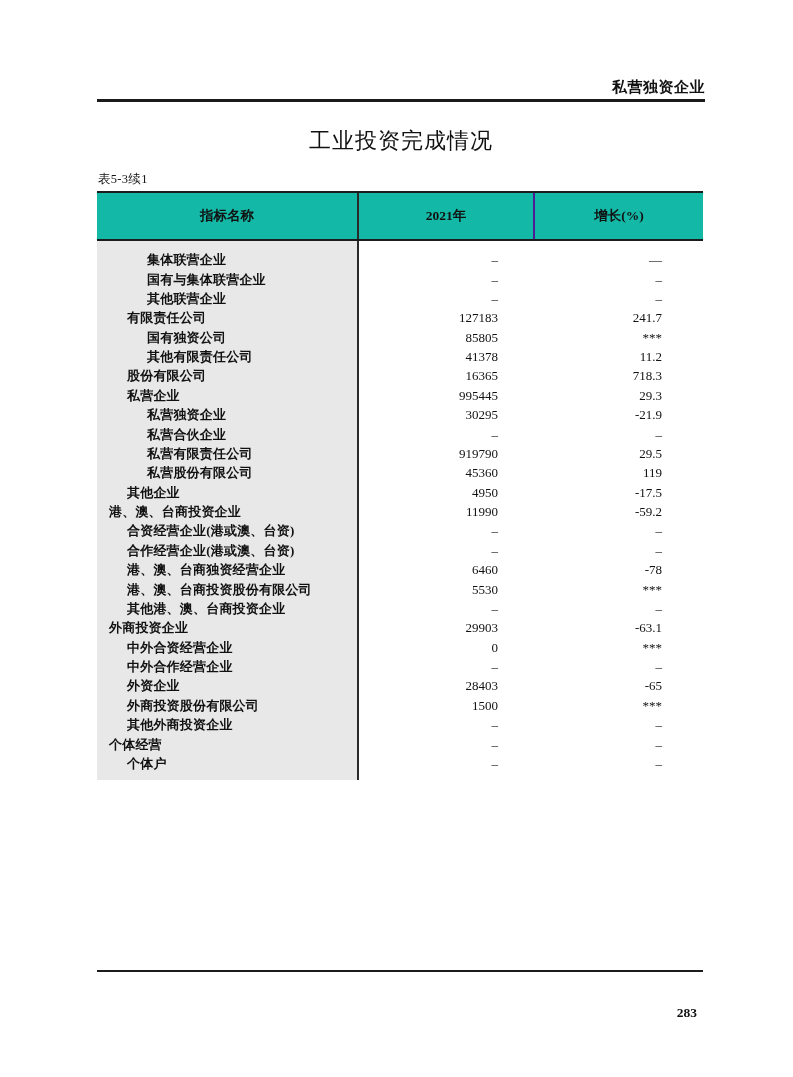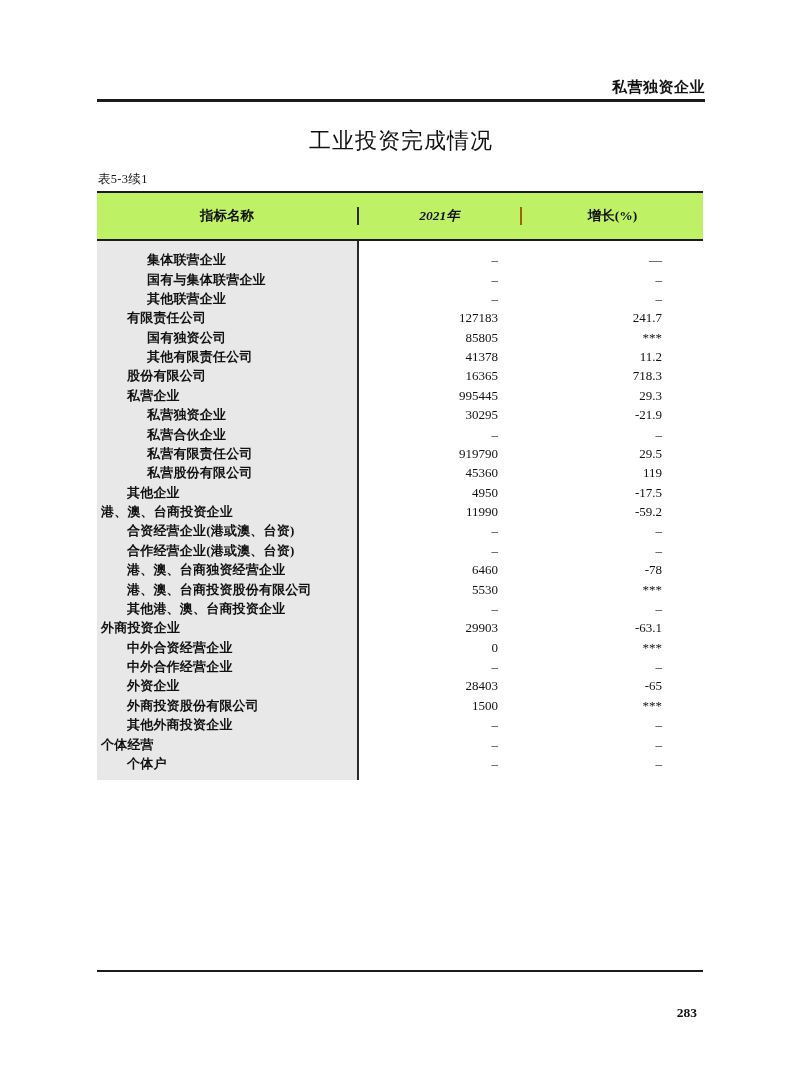--- a/index.html
+++ b/index.html
@@ -22,43 +22,42 @@
   .table-label{
     position:absolute;top:171px;left:98px;
     font-size:12.5px;font-weight:400;letter-spacing:0.3px;
   }
   .yearbook-table{
     position:absolute;top:191px;left:97px;width:606px;height:781px;
     box-sizing:border-box;
     border-top:2.5px solid #1c1c1c;border-bottom:2.5px solid #1c1c1c;
   }
   .t-head{
-    display:flex;height:48px;box-sizing:border-box;background:#bef264;
+    display:flex;height:48px;box-sizing:border-box;background:#14b8a6;
     border-bottom:2px solid #1c1c1c;
-    align-items:center;
   }
   .th{
     display:flex;align-items:center;justify-content:center;
     box-sizing:border-box;font-size:13.5px;font-weight:600;
   }
   .th-name{width:262px;border-right:2px solid #2a2a2a;}
-  .th-2021{width:163px;border-right:2px solid #a16207;font-style:italic;}
+  .th-2021{width:176px;border-right:2px solid #4c1d95;}
   .th-growth{flex:1;}
   .t-body{
     position:relative;height:539px;box-sizing:border-box;
     display:flex;flex-direction:column;padding:9px 0 7px 0;
   }
   .t-body::before{
     content:"";position:absolute;top:0;left:0;height:100%;width:260px;
     background:#e8e8e8;border-right:2px solid #2a2a2a;z-index:0;
   }
   .t-row{flex:1;display:flex;align-items:center;position:relative;z-index:1;}
   .cell{box-sizing:border-box;font-size:13px;line-height:1;}
   .cell-name{width:262px;font-weight:600;letter-spacing:0.2px;}
-  .indent-0{padding-left:4px;}
+  .indent-0{padding-left:12px;}
   .indent-1{padding-left:30px;}
   .indent-2{padding-left:50px;}
   .cell-2021{width:172px;text-align:right;padding-right:33px;}
   .cell-growth{flex:1;text-align:right;padding-right:41px;}
   .page-number{
     position:absolute;top:1005px;left:97px;width:606px;
     text-align:right;padding-right:6px;box-sizing:border-box;
     font-size:13.5px;font-weight:600;
   }
 </style>

